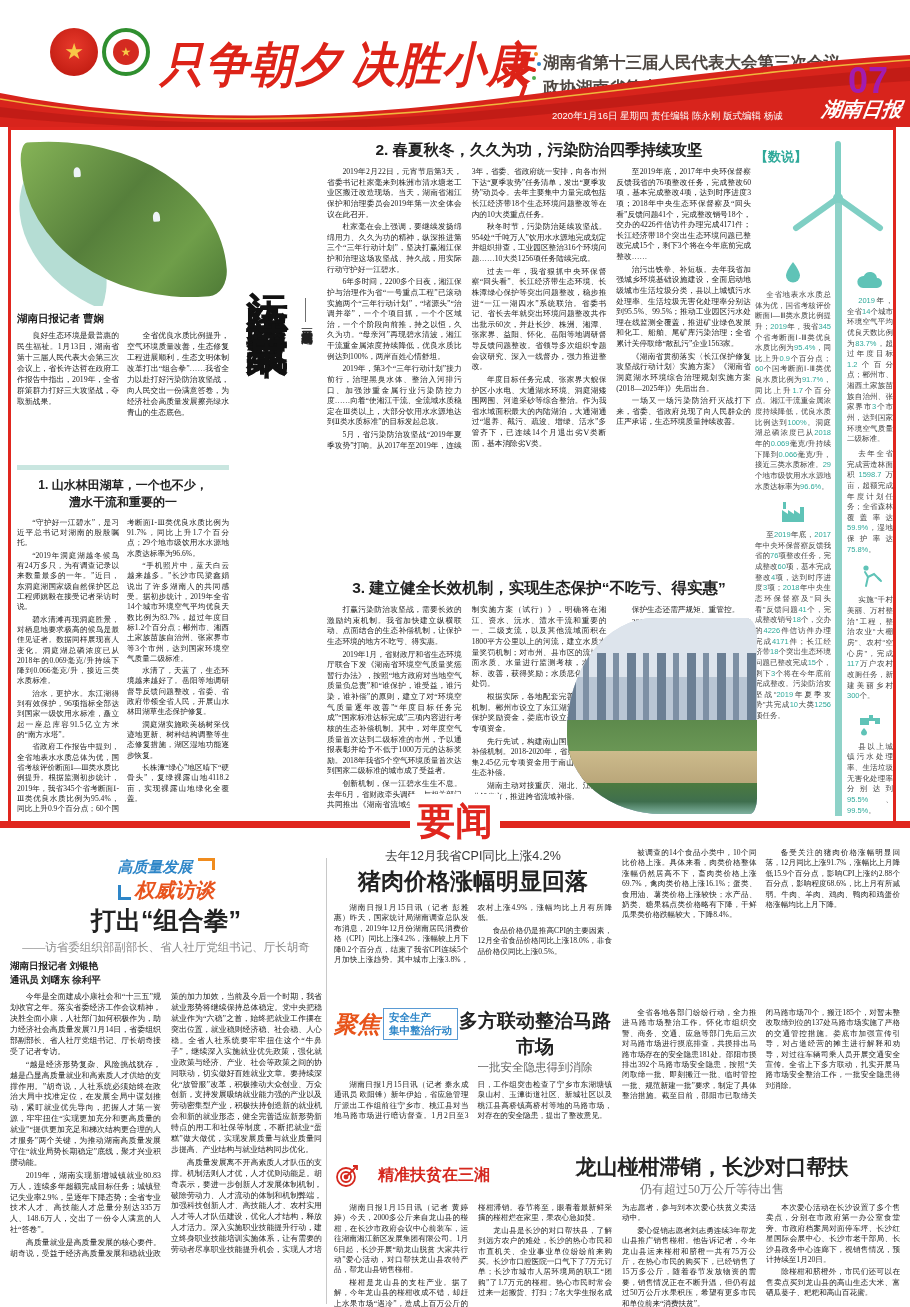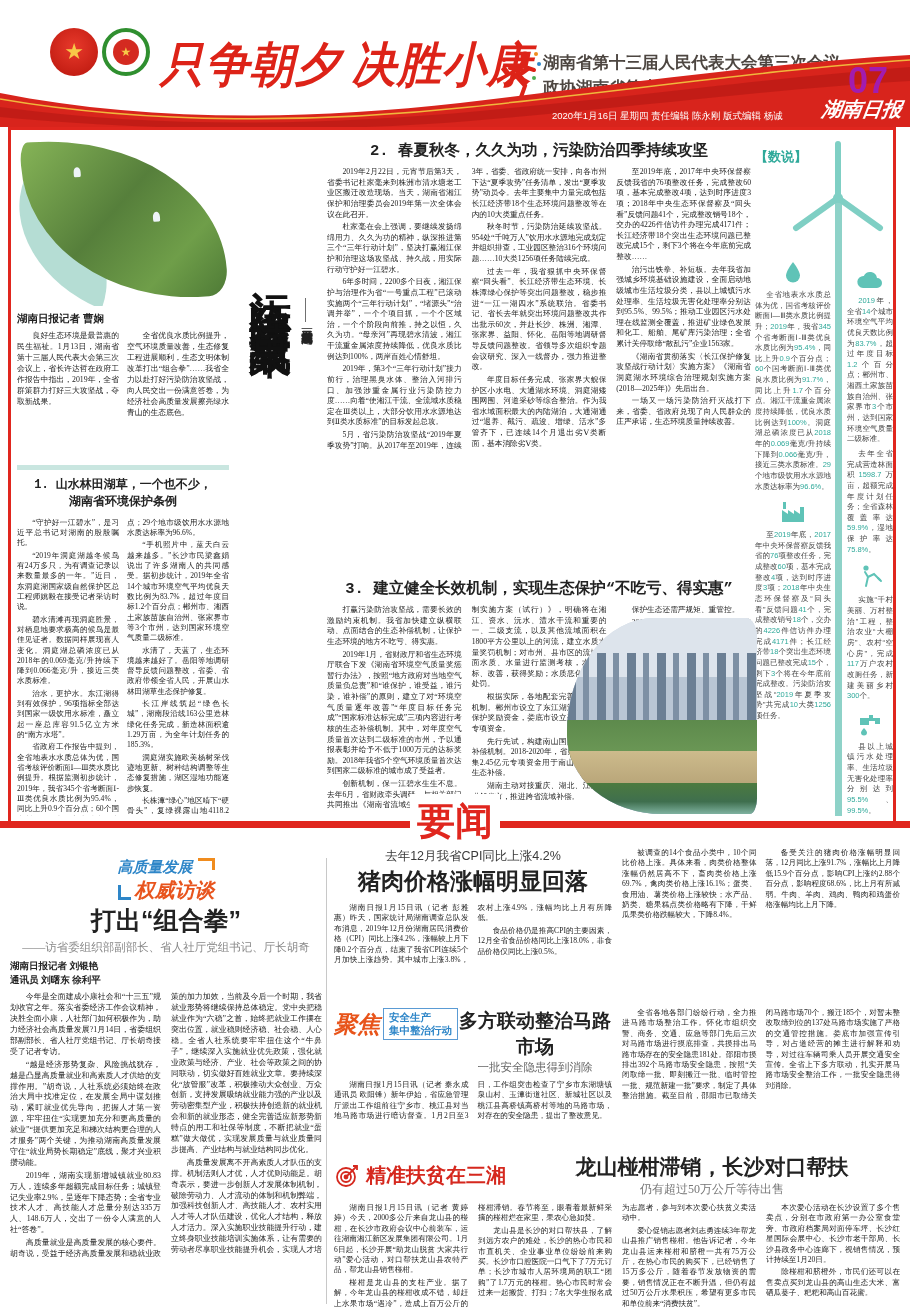--- a/index.html
+++ b/index.html
@@ -1,18 +1,18 @@
 <!DOCTYPE html>
 <html><head>
 <meta charset="utf-8">
 <style>
   html,body{margin:0;padding:0;background:#e9e9e9;}
   .page{position:relative;width:910px;height:1307px;background:#fff;overflow:hidden;
         font-family:"Liberation Serif","DejaVu Serif",serif;color:#222;}
-  .sans{font-family:Liberation Mono, monospace;}
+  .sans{font-family:Liberation Sans, sans-serif;}
   p{margin:0 0 2px 0;text-indent:2em;text-align:justify;}
 
   
   .masthead{position:absolute;left:0;top:0;width:910px;height:127px;background:#fff;}
   .emblem{position:absolute;top:28px;width:48px;height:48px;border-radius:50%;
           display:flex;align-items:center;justify-content:center;}
   .emblem.prc{left:50px;background:radial-gradient(circle at 50% 40%,#e8392b,#b8150c);}
   .emblem.prc .star{color:#f7c948;font-size:22px;line-height:1;}
   .emblem.cppcc{left:102px;background:#fff;border:4px solid #2f8f2f;box-sizing:border-box;}
   .emblem.cppcc .inner{width:26px;height:26px;border-radius:50%;background:#d42a20;color:#f7c948;
@@ -126,22 +126,22 @@
   .jj-box{border:1px solid #5a9bd4;padding:2px 5px;font-size:10.5px;font-weight:700;color:#2e86c8;
           line-height:1.25;font-family:"Liberation Sans",sans-serif;white-space:nowrap;}
   .mk-heads{flex:1;text-align:center;}
   .mk-h{font-size:19px;font-weight:900;font-family:"Liberation Sans",sans-serif;}
   .mk-s{font-size:11.5px;color:#666;}
   .market .half .twocol{height:76px;}
   .market .half.full .twocol{height:128px;}
 
   .longshan{height:157px;margin-top:8px;}
   .ls-header{display:flex;align-items:center;margin-bottom:5px;}
-  .fp-logo{display:flex;align-items:center;gap:6px;width:190px;color:#d5281e;
-           font-size:20px;font-weight:800;font-family:"Liberation Serif",serif;white-space:nowrap;}
+  .fp-logo{display:flex;align-items:center;gap:18px;width:190px;color:#d5281e;
+           font-size:16px;font-weight:800;font-family:"Liberation Serif",serif;white-space:nowrap;}
   .ls-heads{flex:1;text-align:center;}
   .ls-h{font-size:21px;font-weight:900;font-family:"Liberation Sans",sans-serif;}
   .ls-s{font-size:12px;color:#777;}
   .fourcol{column-count:4;column-gap:10px;font-size:7.6px;line-height:1.37;height:108px;overflow:hidden;}
 </style>
 </head>
 <body>
 
 <div class="page">
 
@@ -191,31 +191,30 @@
         </div>
       </div>
       <div class="byline">湖南日报记者 曹娴</div>
       <div class="intro">
         <p>良好生态环境是最普惠的民生福祉。1月13日，湖南省第十三届人民代表大会第三次会议上，省长许达哲在政府工作报告中指出，2019年，全省群策群力打好三大攻坚战，夺取新战果。</p>
         <p>全省优良水质比例提升，空气环境质量改善，生态修复工程进展顺利，生态文明体制改革打出“组合拳”……我省全力以赴打好污染防治攻坚战，向人民交出一份满意答卷，为经济社会高质量发展擦亮绿水青山的生态底色。</p>
       </div>
       <div class="tealrule"></div>
       <div class="s1title sans">
         <div>1. 山水林田湖草，一个也不少，</div>
-        <div>湖南省环境保护条例</div>
+        <div>澧水干流和重要的一</div>
       </div>
       <div class="s1body">
         <p>“守护好一江碧水”，是习近平总书记对湖南的殷殷嘱托。</p>
         <p>“2019年洞庭湖越冬候鸟有24万多只，为有调查记录以来数量最多的一年。”近日，东洞庭湖国家级自然保护区总工程师姚毅在接受记者采访时说。</p>
         <p>碧水清滩再现洞庭胜景，对栖息地要求极高的候鸟是最佳见证者。数据同样展现喜人变化。洞庭湖总磷浓度已从2018年的0.069毫克/升持续下降到0.066毫克/升，接近三类水质标准。</p>
         <p>治水，更护水。东江湖得到有效保护，96项指标全部达到国家一级饮用水标准，矗立起一座总库容91.5亿立方米的“南方水塔”。</p>
         <p>省政府工作报告中提到，全省地表水水质总体为优，国省考核评价断面Ⅰ—Ⅲ类水质比例提升。根据监测初步统计，2019年，我省345个省考断面Ⅰ-Ⅲ类优良水质比例为95.4%，同比上升0.9个百分点；60个国考断面Ⅰ-Ⅲ类优良水质比例为91.7%，同比上升1.7个百分点；29个地市级饮用水水源地水质达标率为96.6%。</p>
         <p>“手机照片中，蓝天白云越来越多。”长沙市民梁鑫娟说出了许多湖南人的共同感受。据初步统计，2019年全省14个城市环境空气平均优良天数比例为83.7%，超过年度目标1.2个百分点；郴州市、湘西土家族苗族自治州、张家界市等3个市州，达到国家环境空气质量二级标准。</p>
         <p>水清了，天蓝了，生态环境越来越好了。岳阳等地调研督导反馈问题整改，省委、省政府带领全省人民，开展山水林田湖草生态保护修复。</p>
-        <p>长江岸线筑起“绿色长城”，湖南段沿线163公里造林绿化任务完成，新造林面积逾1.29万亩，为全年计划任务的185.3%。</p>
         <p>洞庭湖实施欧美杨树采伐迹地更新、树种结构调整等生态修复措施，湖区湿地功能逐步恢复。</p>
         <p>长株潭“绿心”地区啃下“硬骨头”，复绿裸露山地4118.2亩，实现裸露山地绿化全覆盖。</p>
 
       </div>
     </div>
 
     <div class="headline-v sans">污染防治喜获新战果</div>
     <div class="subtitle-v">——湖南二〇一九高质量发展答卷之三</div>
 
     <div class="sec2">

